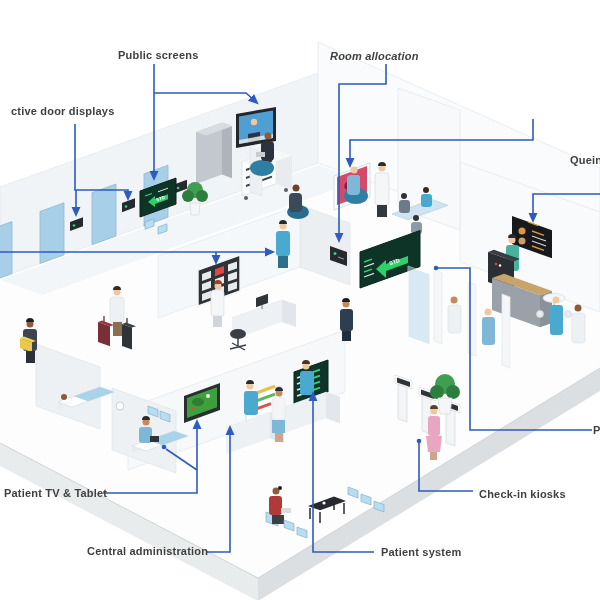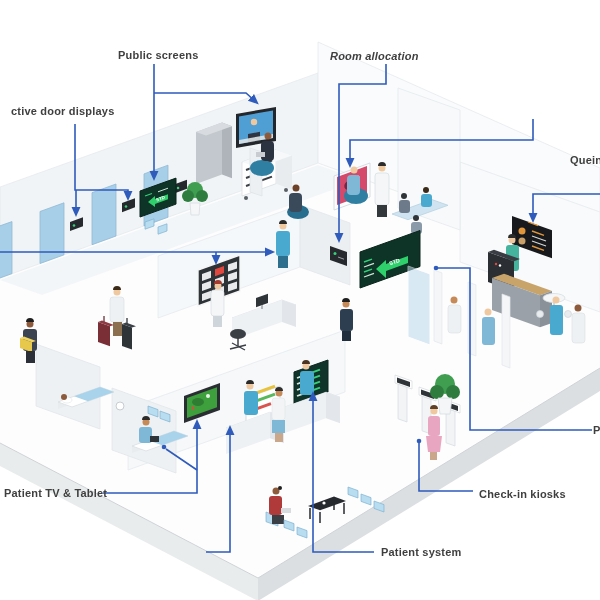--- a/index.html
+++ b/index.html
@@ -459,16 +459,17 @@
   <circle cx="164" cy="447" r="2.3"></circle>
   <circle cx="419" cy="441" r="2.3"></circle>
 </g>
 </svg>
 
 <div class="lbl l-door">ctive door displays</div>
 <div class="lbl l-public">Public screens</div>
 <div class="lbl l-room">Room allocation</div>
 <div class="lbl l-cafe">Queing</div>
 <div class="lbl l-patient">Patient TV &amp; Tablet</div>
+<div class="lbl l-central">Central administration</div>
 <div class="lbl l-que">Patient system</div>
 <div class="lbl l-check">Check-in kiosks</div>
 <div class="lbl l-p">P</div>
 </div>
 
 </body></html>

